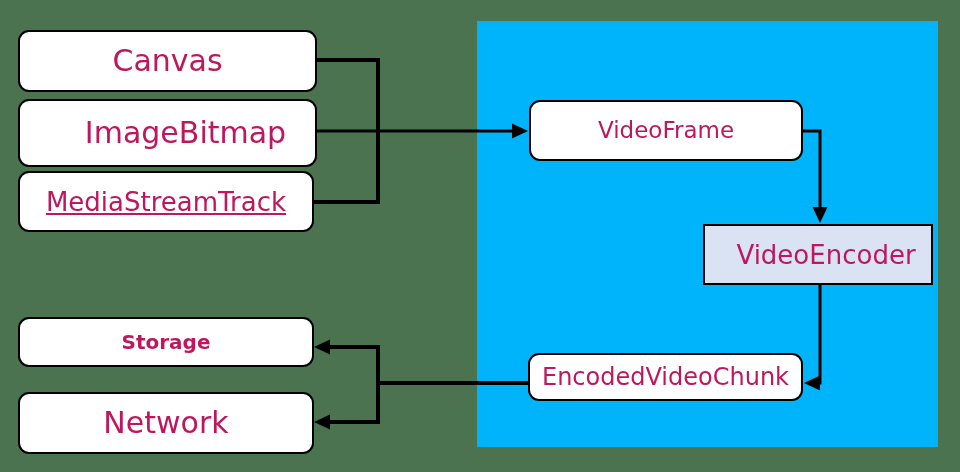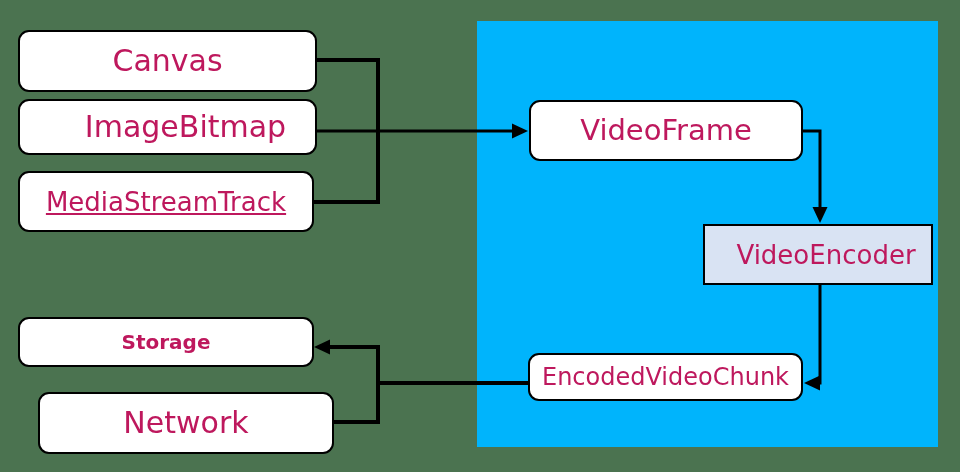--- a/index.html
+++ b/index.html
@@ -33,25 +33,25 @@
     border: 2px solid #000000;
     border-radius: 11px;
     display: flex;
     align-items: center;
     justify-content: center;
     color: #be185d;
     white-space: nowrap;
     line-height: 1;
   }
   .node-canvas            { left: 18px;  top: 30px;  width: 299px; height: 62px; font-size: 30px; }
-  .node-image-bitmap      { left: 18px;  top: 99px;  width: 299px; height: 56px; font-size: 30px; padding-left: 36px; }
+  .node-image-bitmap      { left: 18px;  top: 99px;  width: 299px; height: 68px; font-size: 30px; padding-left: 36px; }
   .node-media-stream-track{ left: 18px;  top: 171px; width: 296px; height: 61px; font-size: 26px; text-decoration: underline; }
   .node-storage           { left: 18px;  top: 317px; width: 296px; height: 50px; font-size: 20px; font-weight: bold; }
-  .node-network           { left: 18px;  top: 392px; width: 296px; height: 62px; font-size: 30px; margin-left: 20px; }
-  .node-video-frame       { left: 529px; top: 100px; width: 274px; height: 61px; font-size: 29px; }
+  .node-network           { left: 18px;  top: 392px; width: 296px; height: 62px; font-size: 30px; }
+  .node-video-frame       { left: 529px; top: 100px; width: 274px; height: 61px; font-size: 23px; }
   .node-encoded-video-chunk{ left: 528px; top: 353px; width: 275px; height: 48px; font-size: 24px; }
   .node-video-encoder {
     left: 703px; top: 224px; width: 230px; height: 61px;
     font-size: 26px;
     background: #d9e3f3;
     border-radius: 0;
     padding-left: 16px;
   }
 </style>
 </head>

